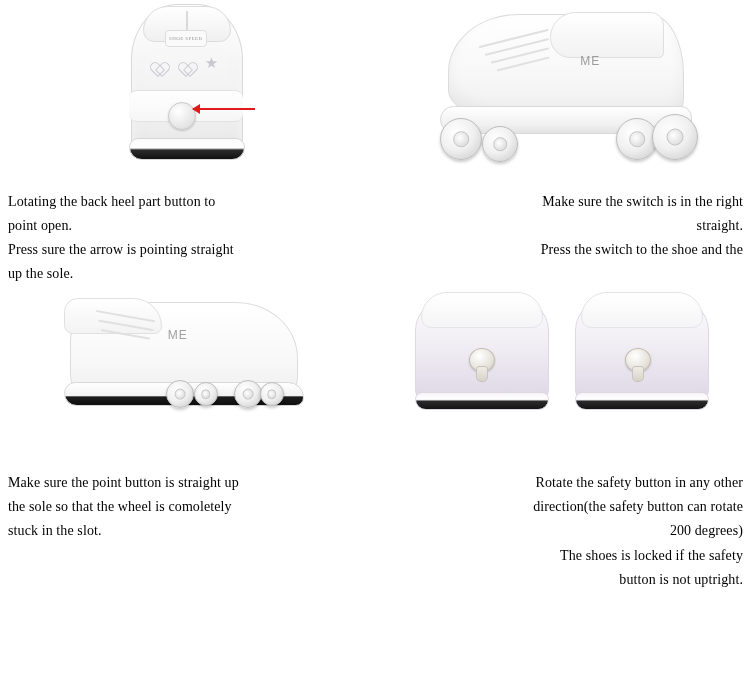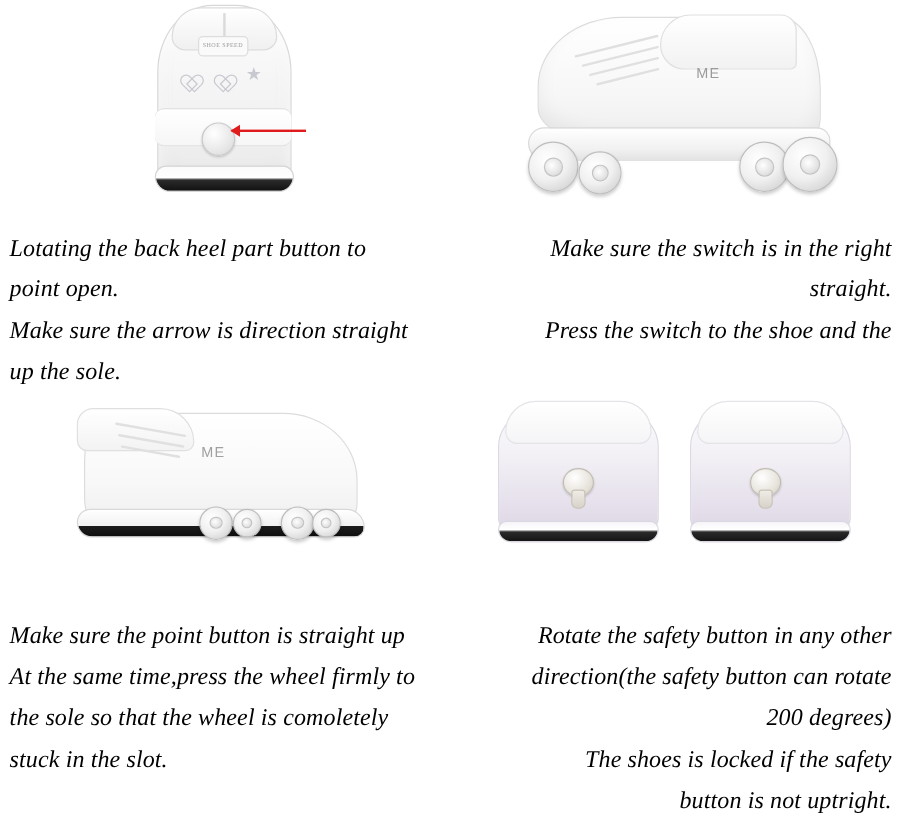--- a/index.html
+++ b/index.html
@@ -34,25 +34,24 @@
   .figure {
     position: relative;
     width: 100%;
     height: 190px;
     overflow: hidden;
   }
   .figure.tall {
     height: 185px;
   }
   .caption {
-    font-size: 20px;
+    font-size: 14px;
     line-height: 1.72;
     padding: 0 8px 0 8px;
     letter-spacing: 0.1px;
-    font-style: italic;
   }
   .caption.right-col {
     padding-left: 10px;
     text-align: right;
   }
   .cap-line {
     display: block;
     white-space: normal;
   }
 
@@ -432,21 +431,21 @@
             <div class="heel-band"></div>
             <div class="heel-button"></div>
             <div class="arrow-red"></div>
             <div class="heel-sole"></div>
           </div>
         </div>
       </div>
       <div class="caption">
         <span class="cap-line">Lotating the back heel part button to</span>
         <span class="cap-line">point open.</span>
-        <span class="cap-line">Make sure the arrow is direction straight</span>
+        <span class="cap-line">Press sure the arrow is pointing straight</span>
         <span class="cap-line">up the sole.</span>
       </div>
     </div>
 
     <div class="cell">
       <div class="figure">
         <div class="shoe-stage">
           <div class="side-wrap">
             <div class="side-upper"></div>
             <div class="side-collar"></div>
@@ -487,21 +486,20 @@
             <div class="side3-sole"></div>
             <div class="wheel" style="left:108px;top:86px;width:26px;height:26px;"></div>
             <div class="wheel" style="left:136px;top:88px;width:22px;height:22px;"></div>
             <div class="wheel" style="left:176px;top:86px;width:26px;height:26px;"></div>
             <div class="wheel" style="left:202px;top:88px;width:22px;height:22px;"></div>
           </div>
         </div>
       </div>
       <div class="caption">
         <span class="cap-line">Make sure the point button is straight up</span>
-        <span class="cap-line">At the same time,press the wheel firmly to</span>
         <span class="cap-line">the sole so that the wheel is comoletely</span>
         <span class="cap-line">stuck in the slot.</span>
       </div>
     </div>
 
     <div class="cell">
       <div class="figure tall">
         <div class="shoe-stage">
           <div class="pair-wrap">
             <div class="heel-small" style="left:0;">

